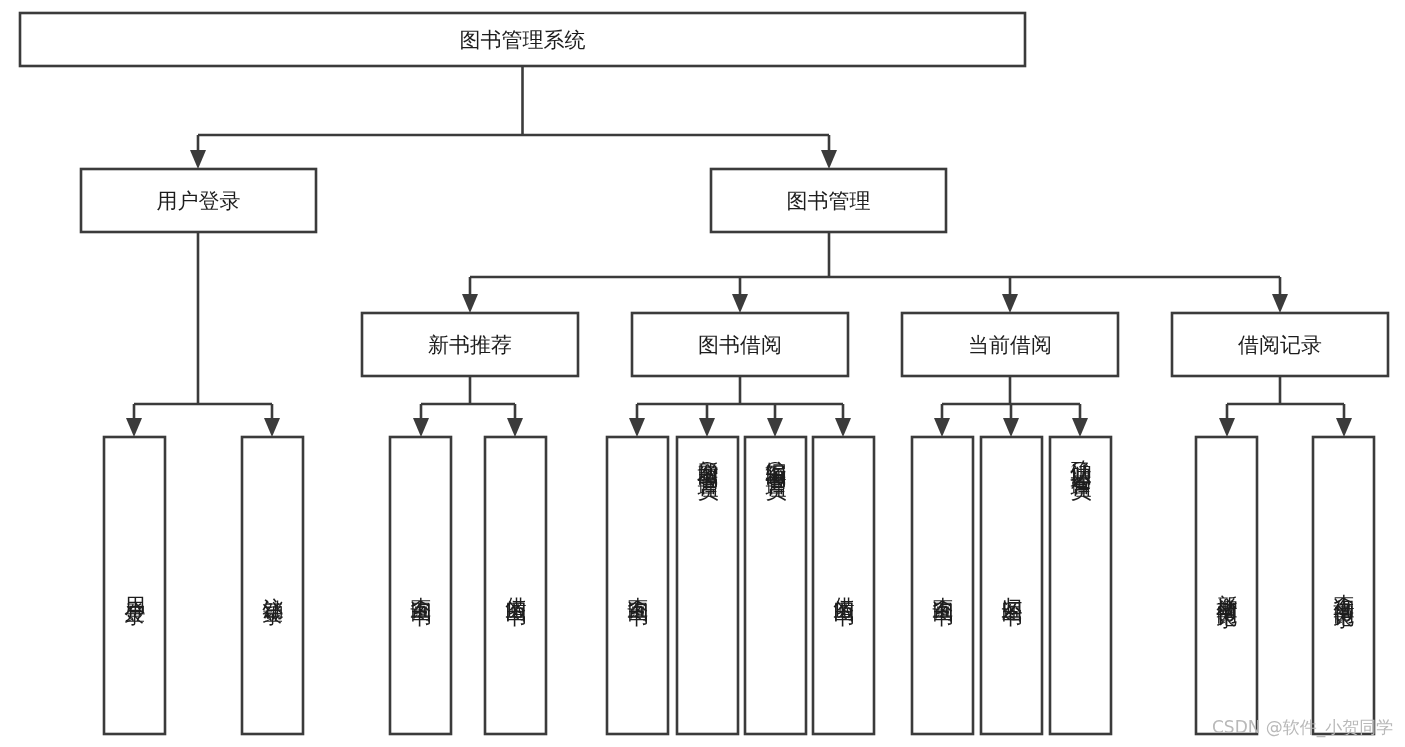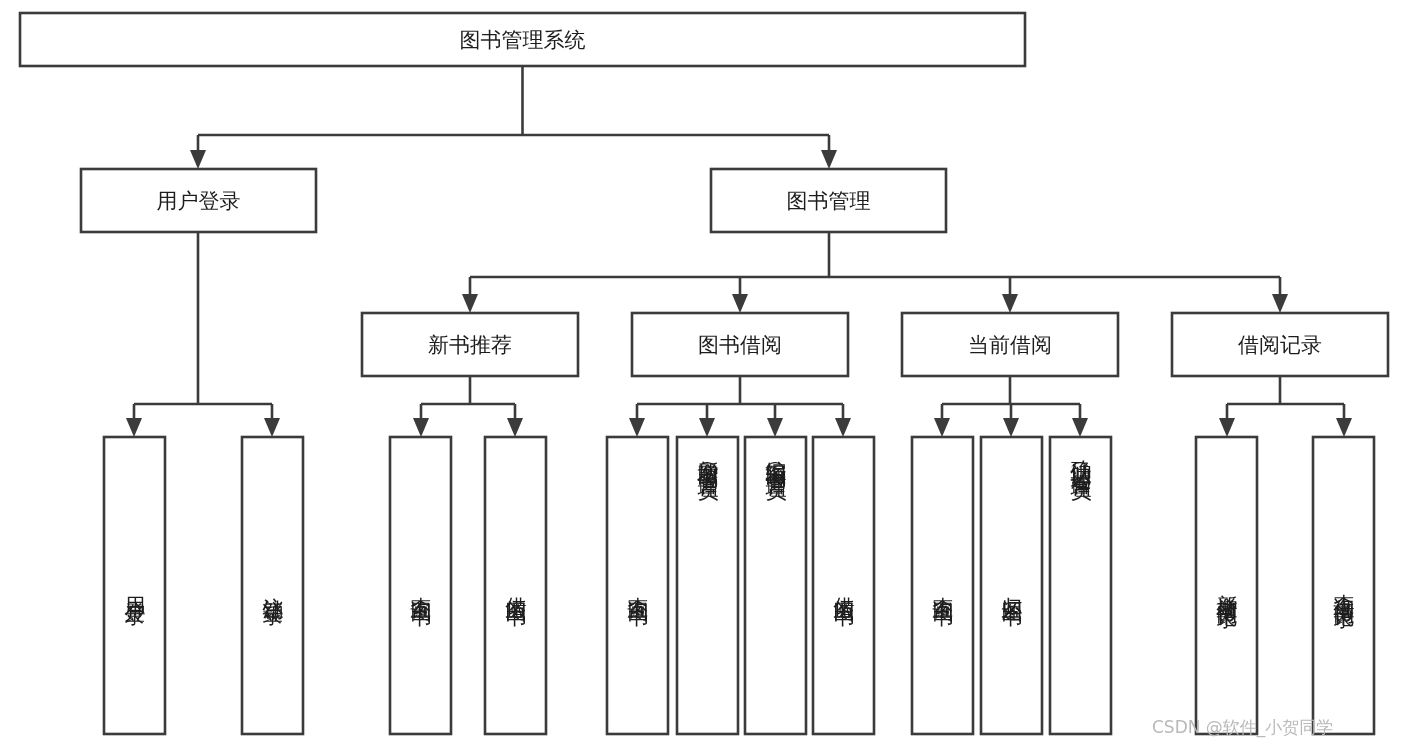--- a/index.html
+++ b/index.html
@@ -208,15 +208,15 @@
   <div class="vlabel top-aligned" style="left:745px; top:443px; width:61px; height:291px;">编辑图书（管理员）</div>
   <div class="vlabel" style="left:813px; top:437px; width:61px; height:297px;">借阅图书</div>
 
   <div class="vlabel" style="left:912px; top:437px; width:61px; height:297px;">查询图书</div>
   <div class="vlabel" style="left:981px; top:437px; width:61px; height:297px;">归还图书</div>
   <div class="vlabel top-aligned" style="left:1050px; top:443px; width:61px; height:291px;">确认归还（管理员）</div>
 
   <div class="vlabel" style="left:1196px; top:437px; width:61px; height:297px;">新增借阅记录</div>
   <div class="vlabel" style="left:1313px; top:437px; width:61px; height:297px;">查询借阅记录</div>
 
-  <div class="watermark" style="left:1152px; top:716px;">CSDN @软件_小贺同学</div>
+  <div class="watermark" style="left:1212px; top:716px;">CSDN @软件_小贺同学</div>
 
 </div>
 
 </body></html>

